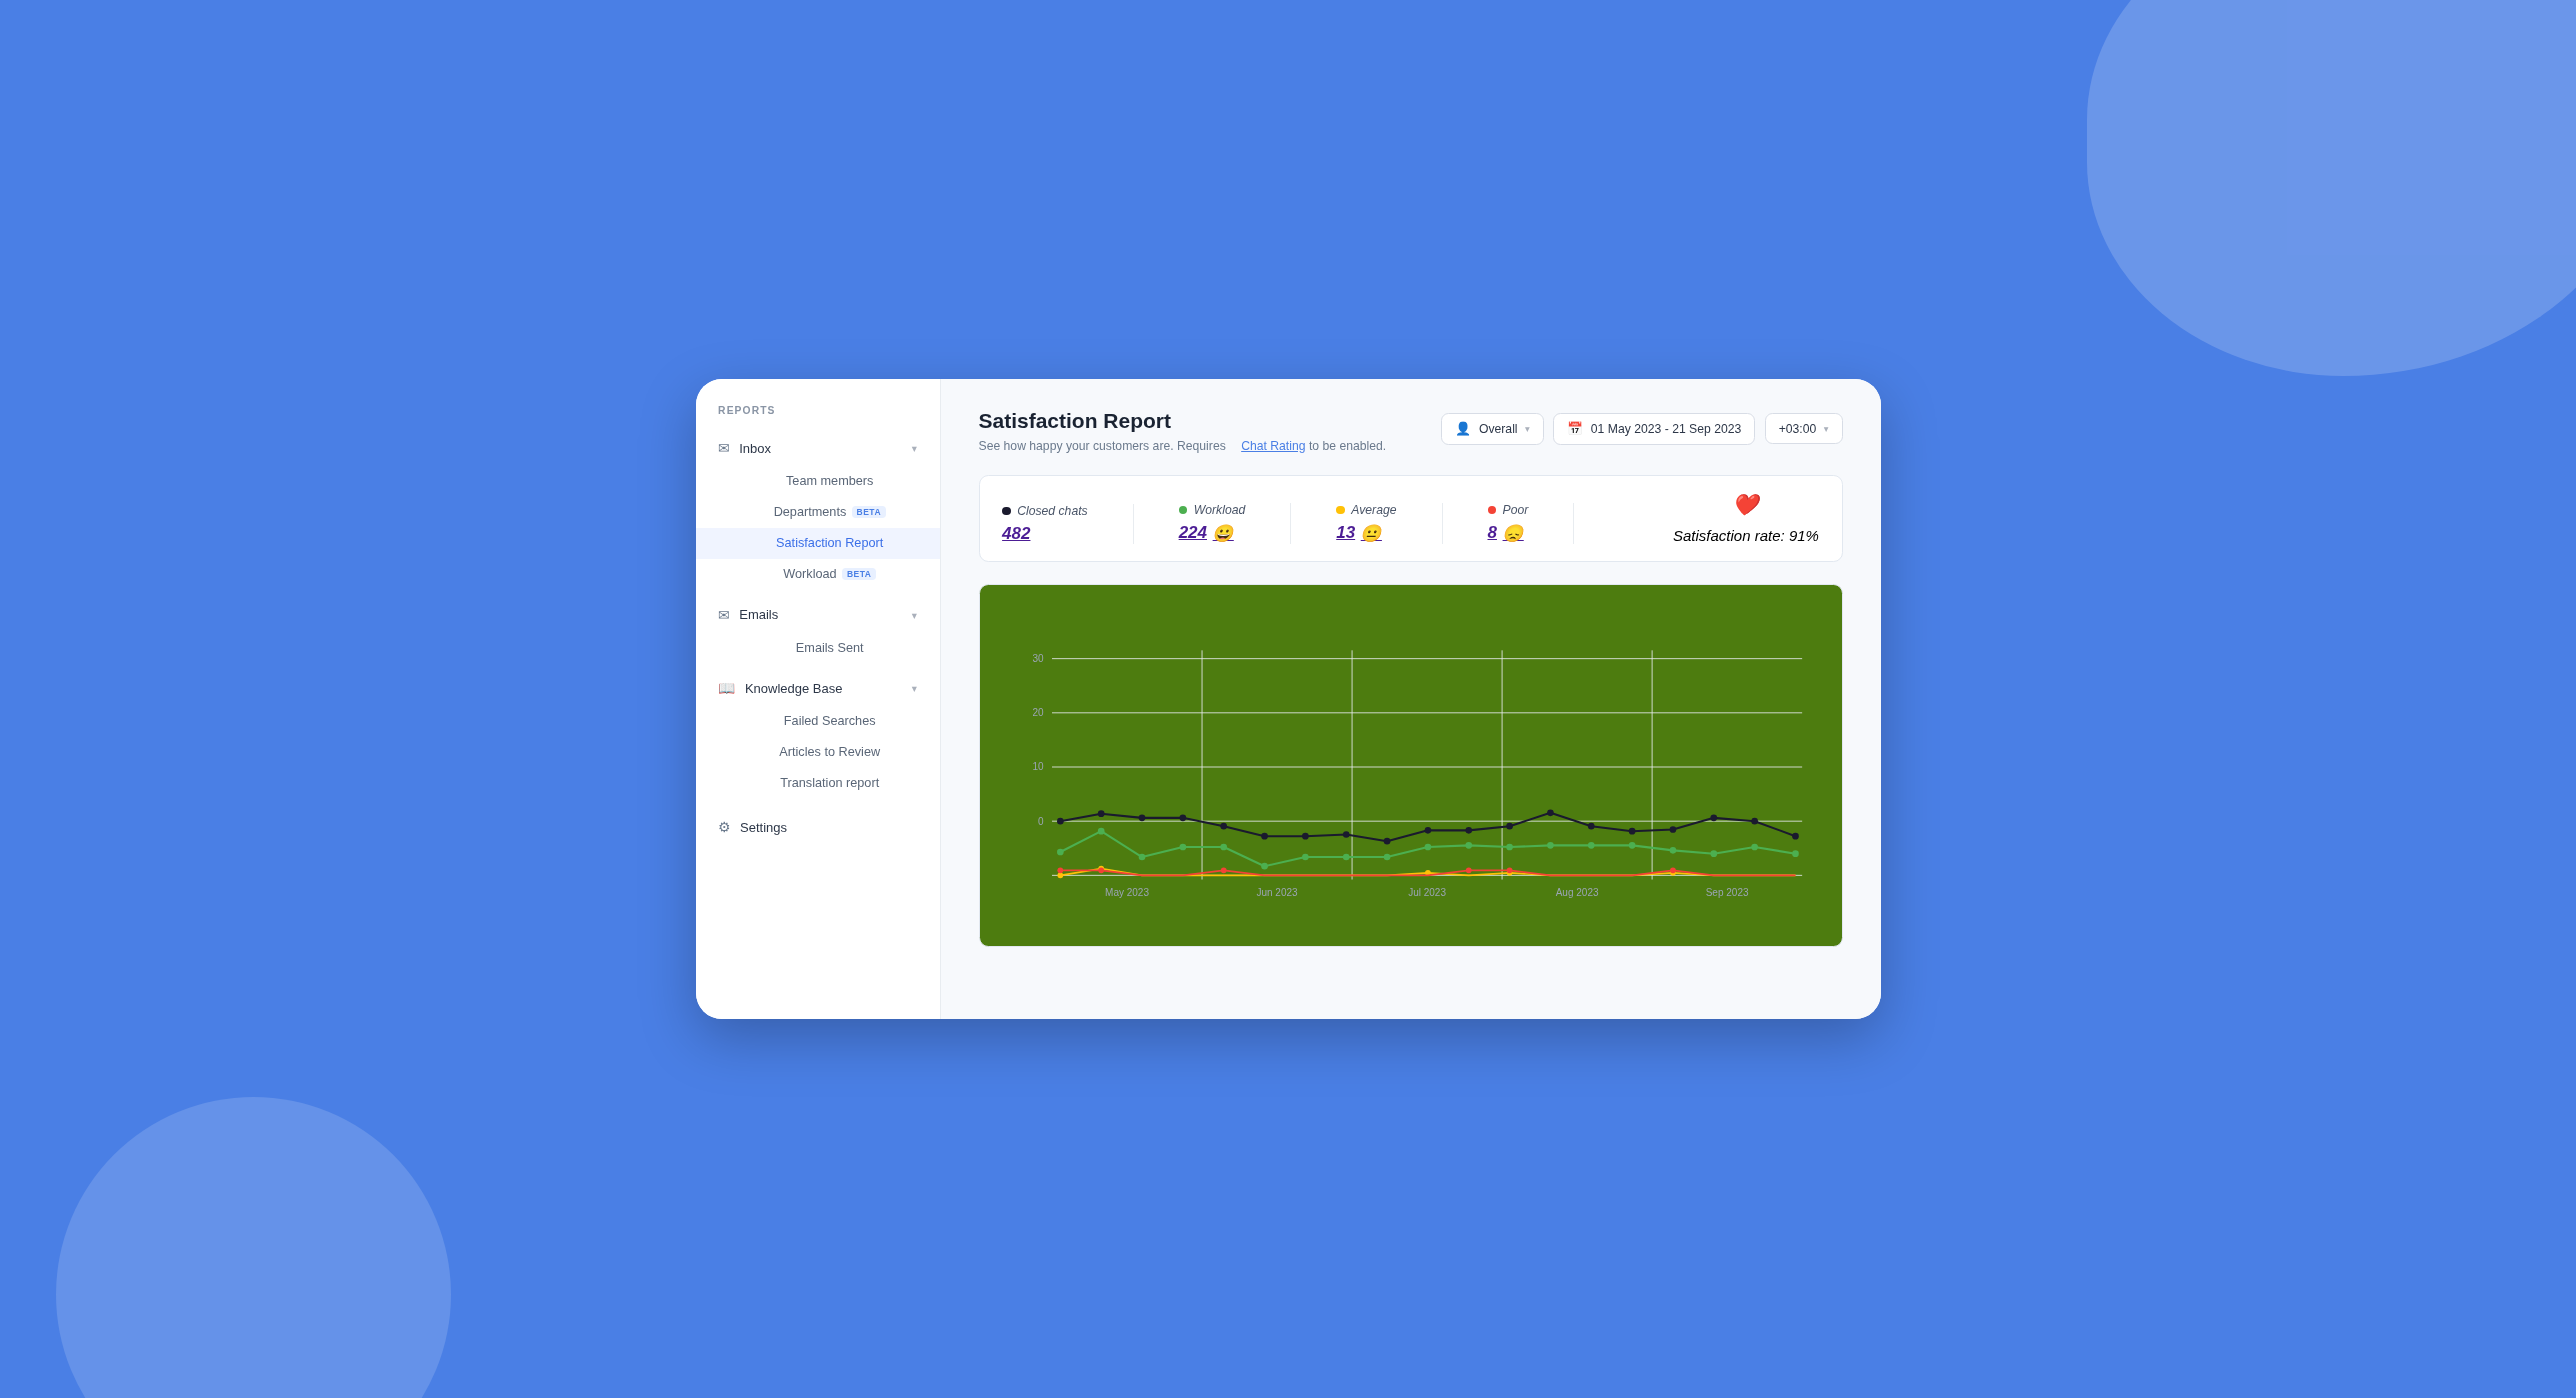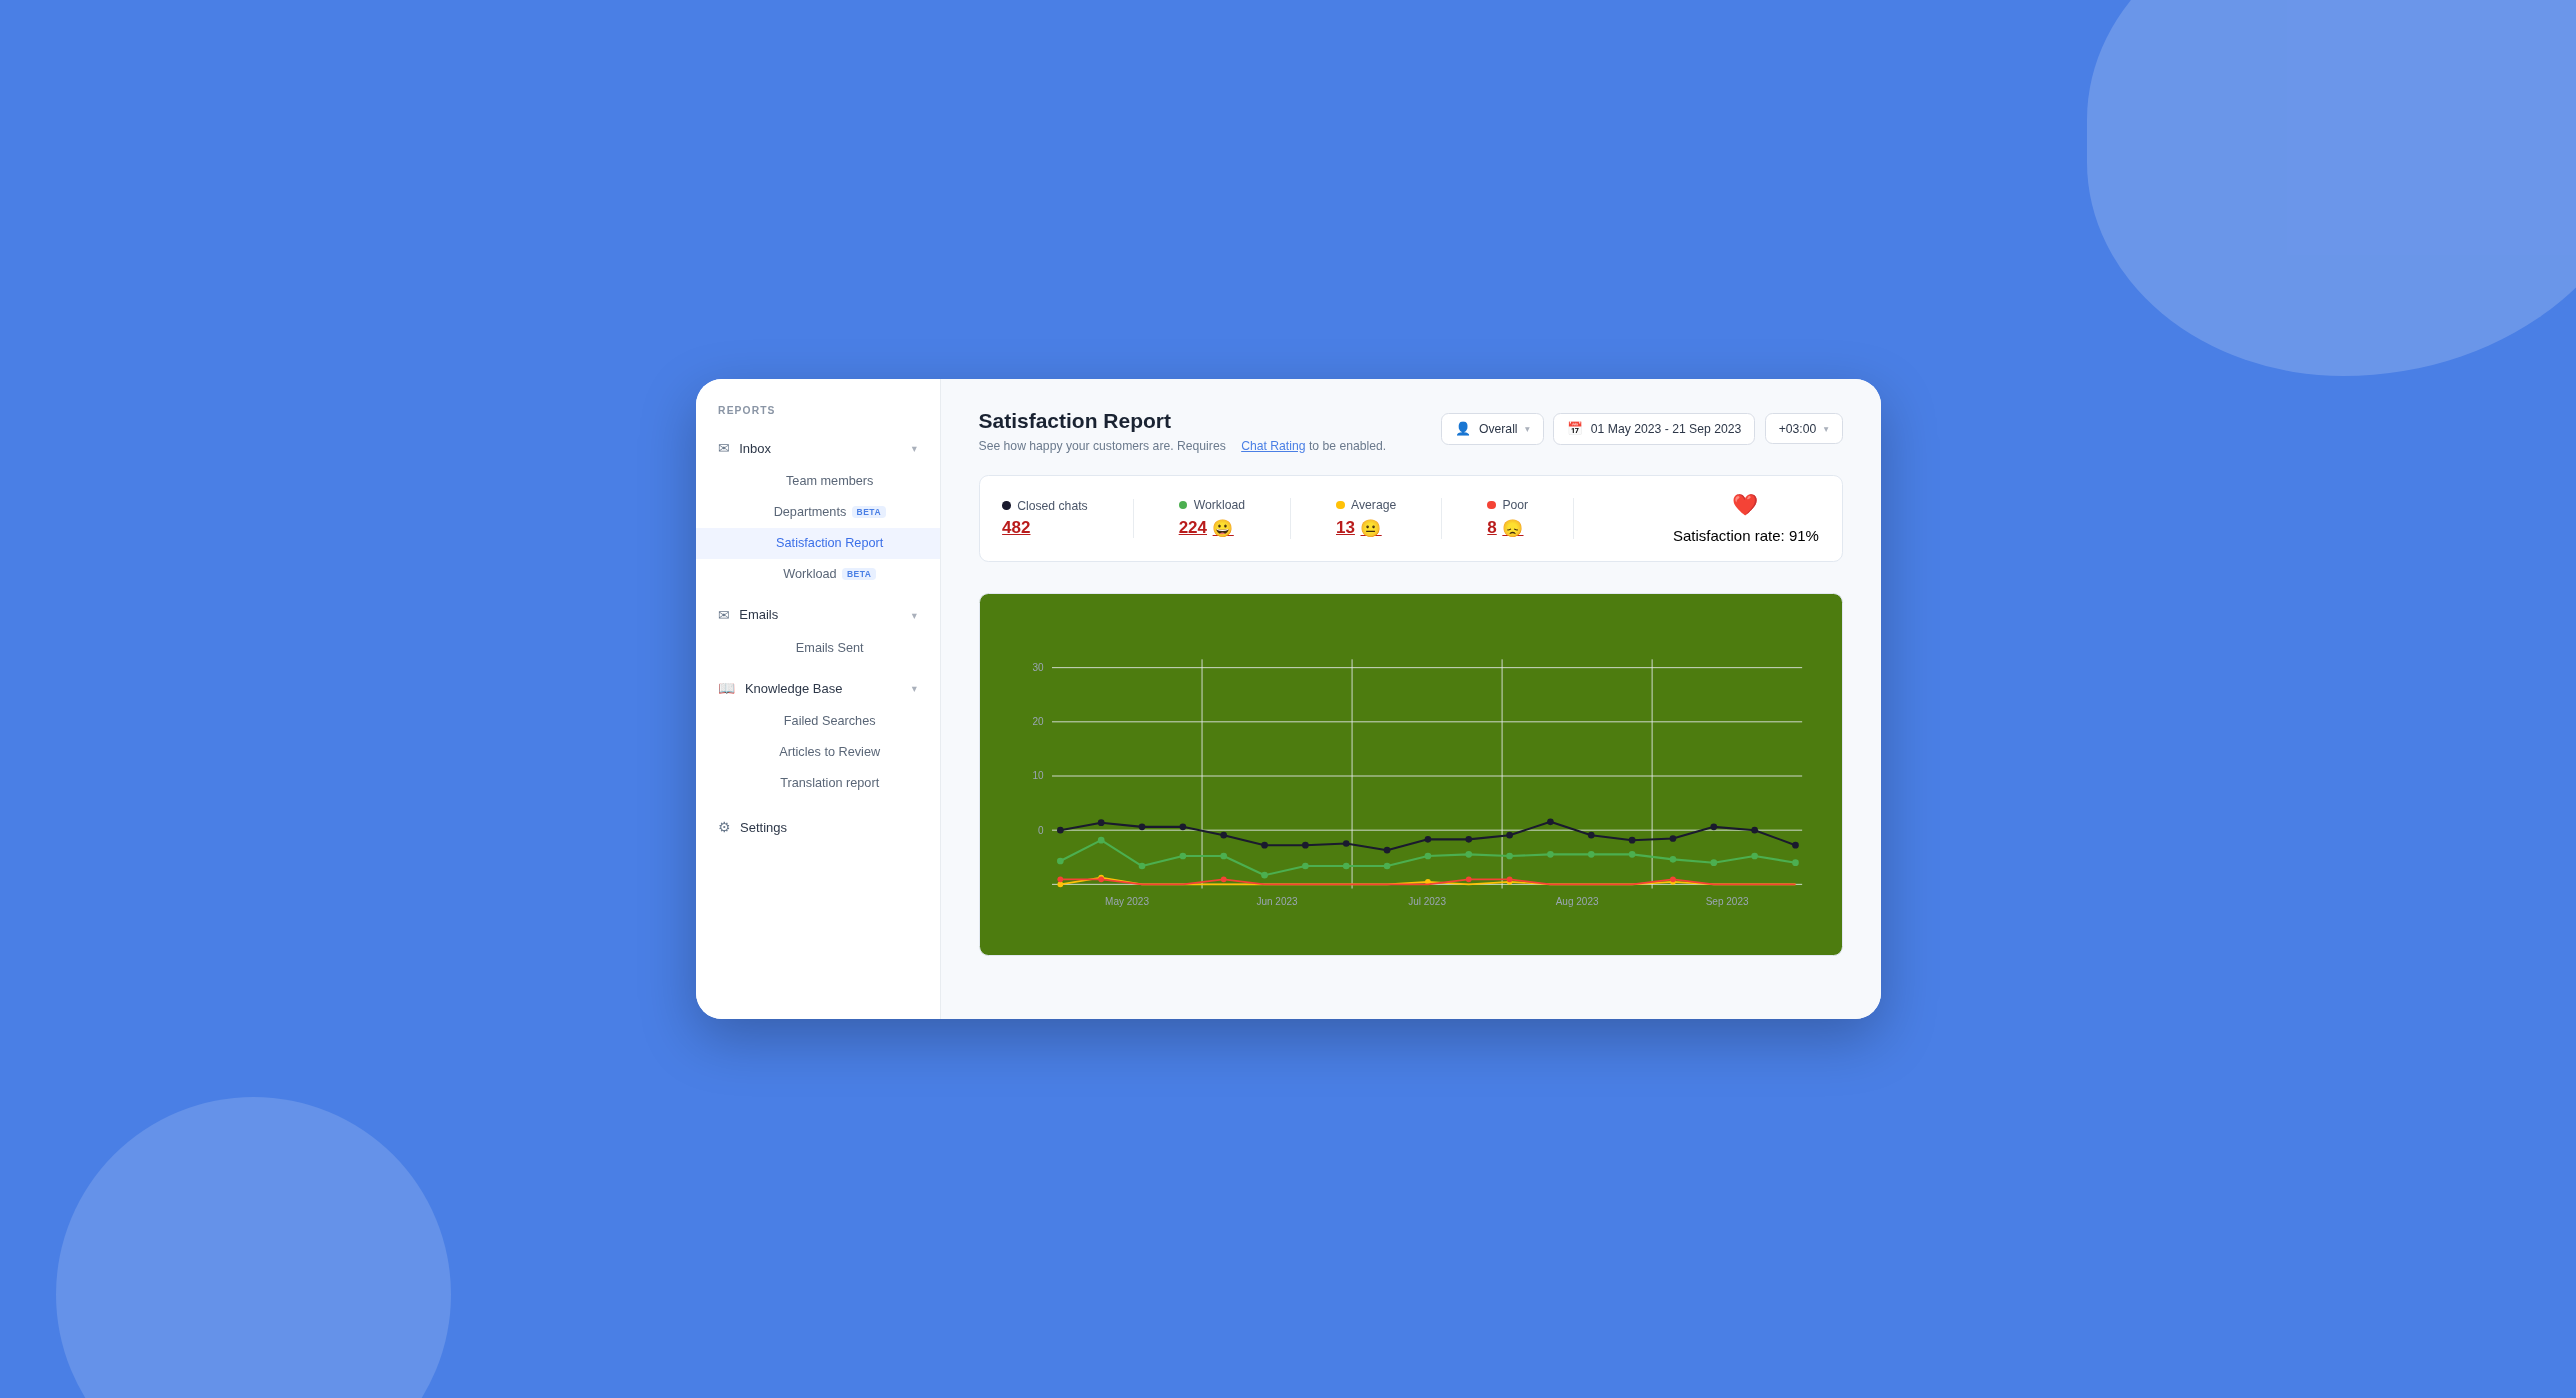--- a/index.html
+++ b/index.html
@@ -182,23 +182,24 @@
       color: #6b7a8d;
     }
 
     
     .stats-card {
       background: #fff;
       border: 0.9px solid #e2e8f0;
       border-radius: 9.4px;
       padding: 17px 22.6px;
       display: flex;
-      align-items: center;
+      align-items: flex-end;
       gap: 0;
-      margin-bottom: 31px;
+      margin-bottom: 22px;
+      font-style: italic;
     }
     .stat-item {
       display: flex;
       flex-direction: column;
       gap: 5.6px;
       padding-right: 45px;
       border-right: 0.9px solid #e8ecf0;
       margin-right: 45px;
     }
     .stat-item:last-child {
@@ -217,21 +218,21 @@
     }
     .stat-dot {
       width: 8.5px;
       height: 8.5px;
       border-radius: 50%;
       display: inline-block;
     }
     .stat-value {
       font-size: 17px;
       font-weight: 600;
-      color: #b91c1c;
+      color: #4c1d95;
       text-decoration: underline;
       cursor: pointer;
       display: flex;
       align-items: center;
       gap: 5.6px;
     }
     .satisfaction-rate-item {
       display: flex;
       align-items: center;
       gap: 9.4px;

